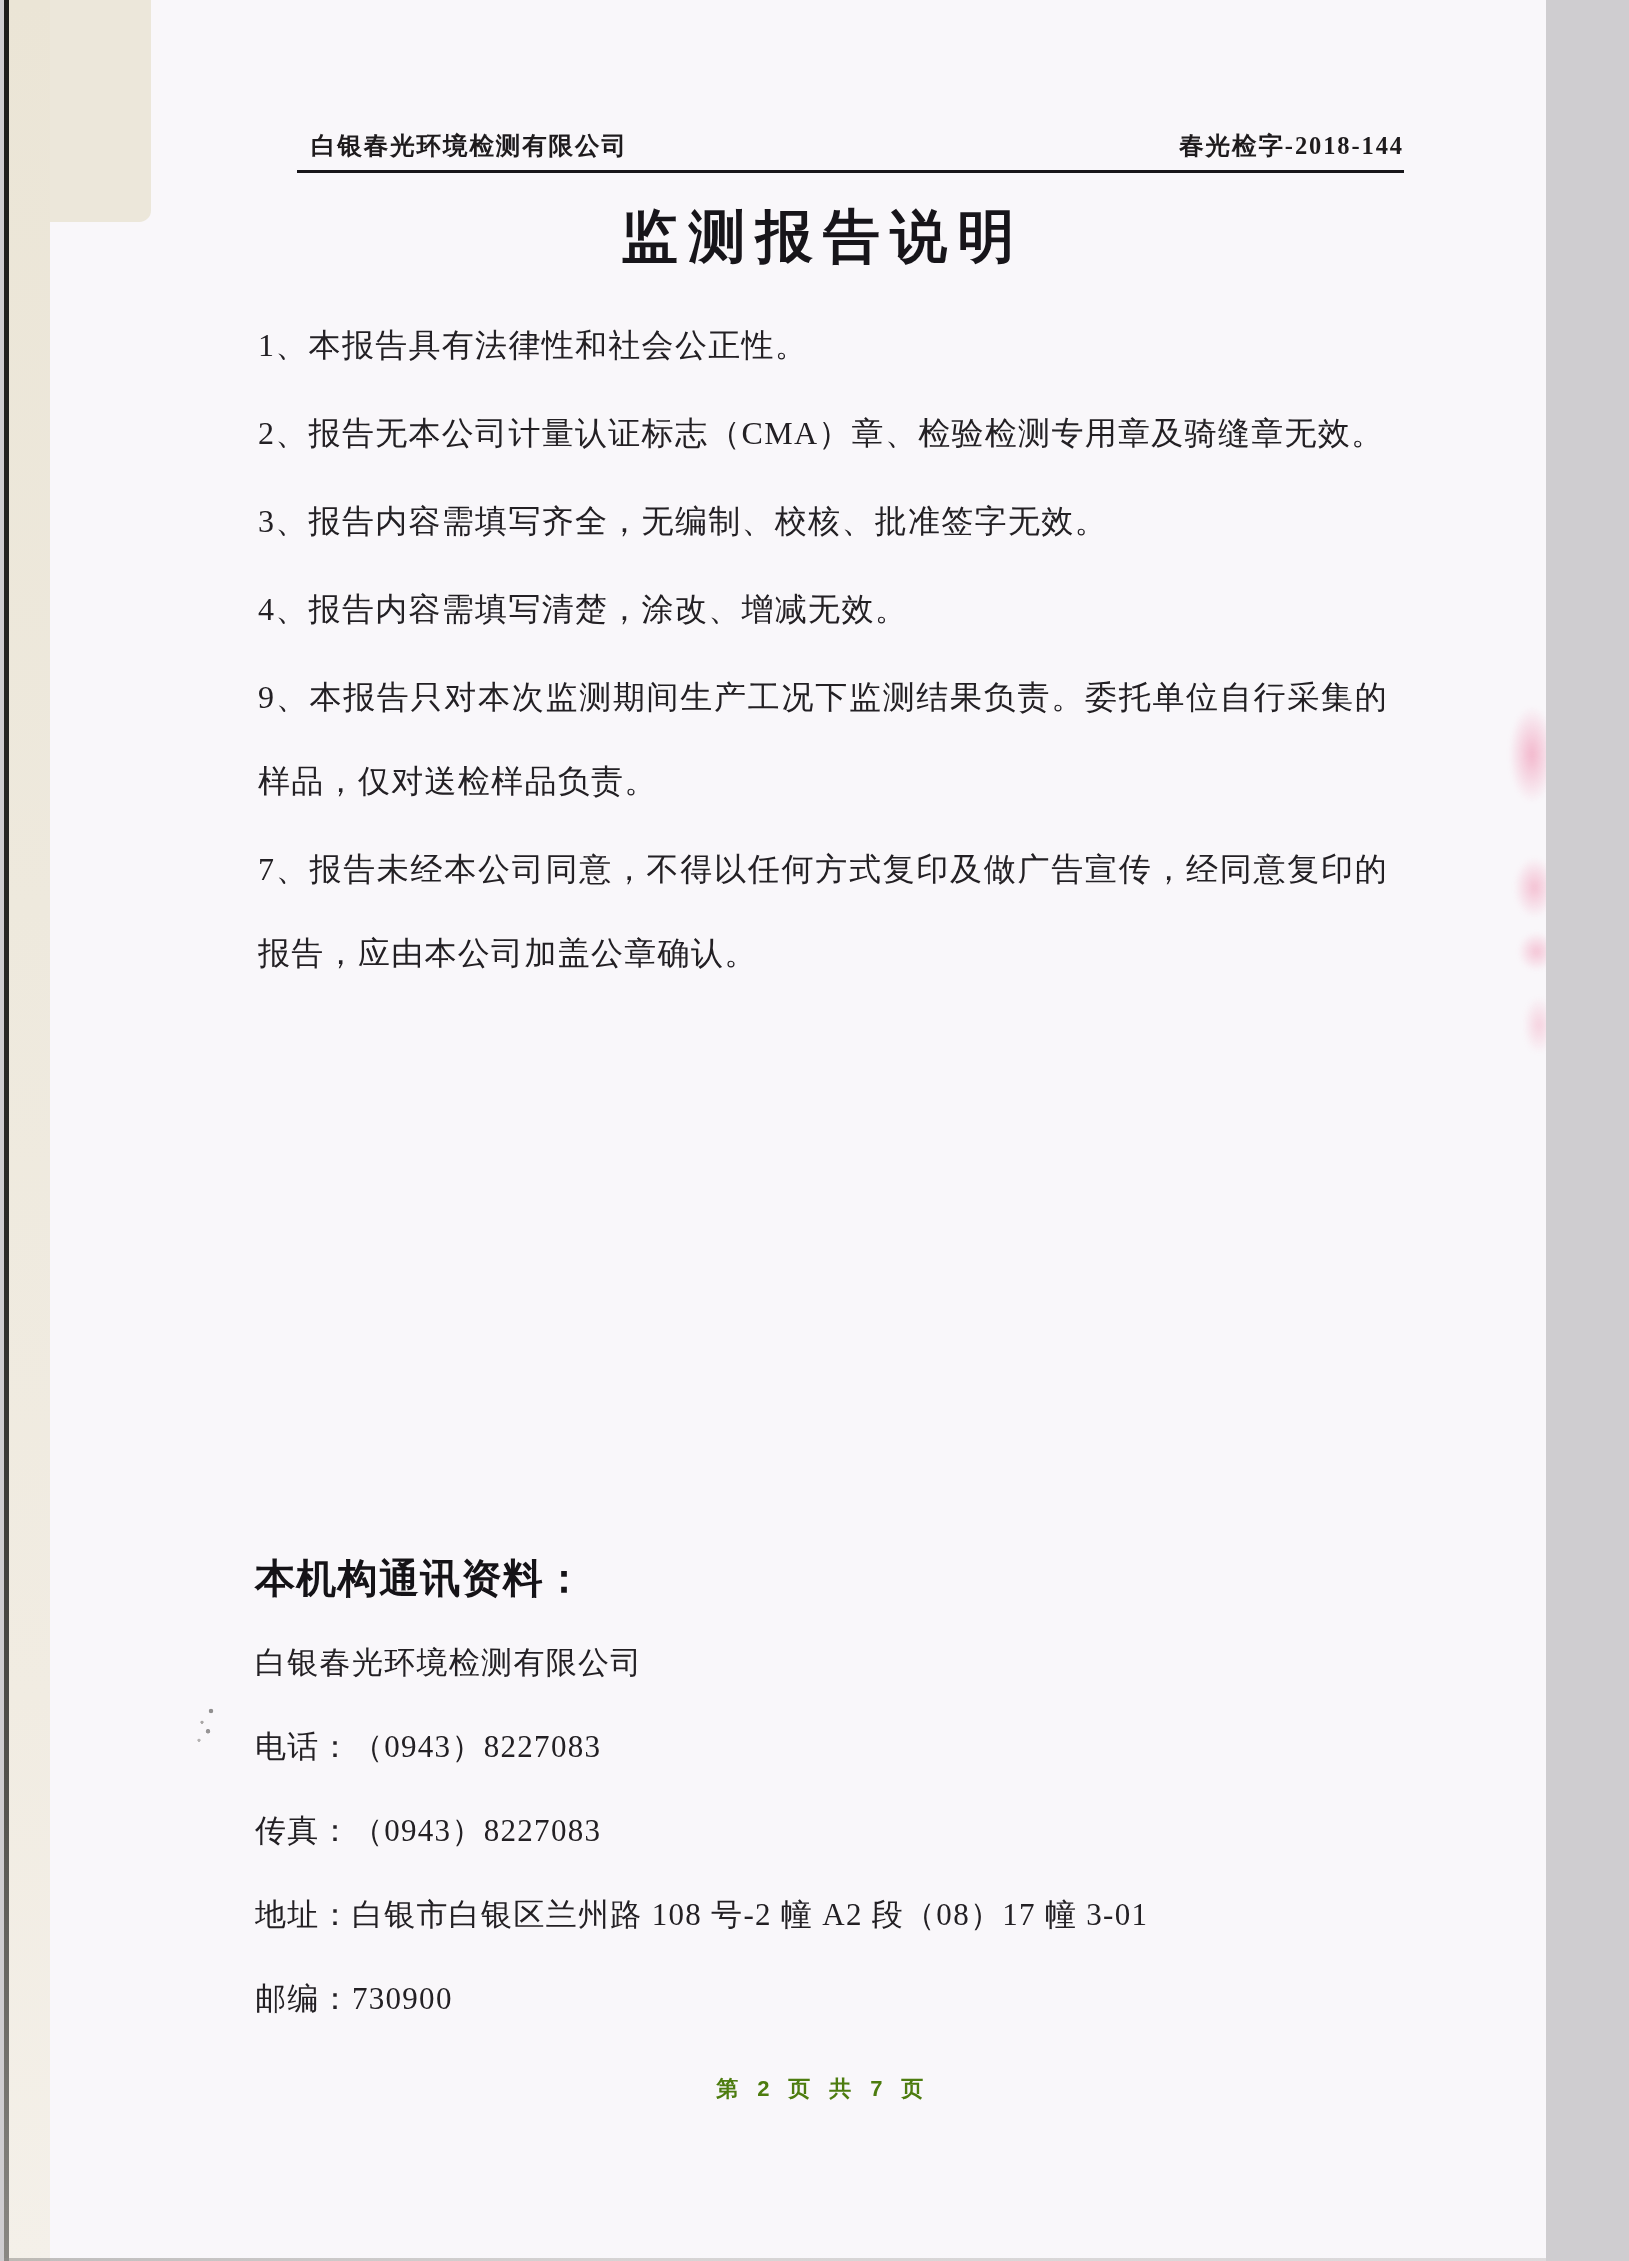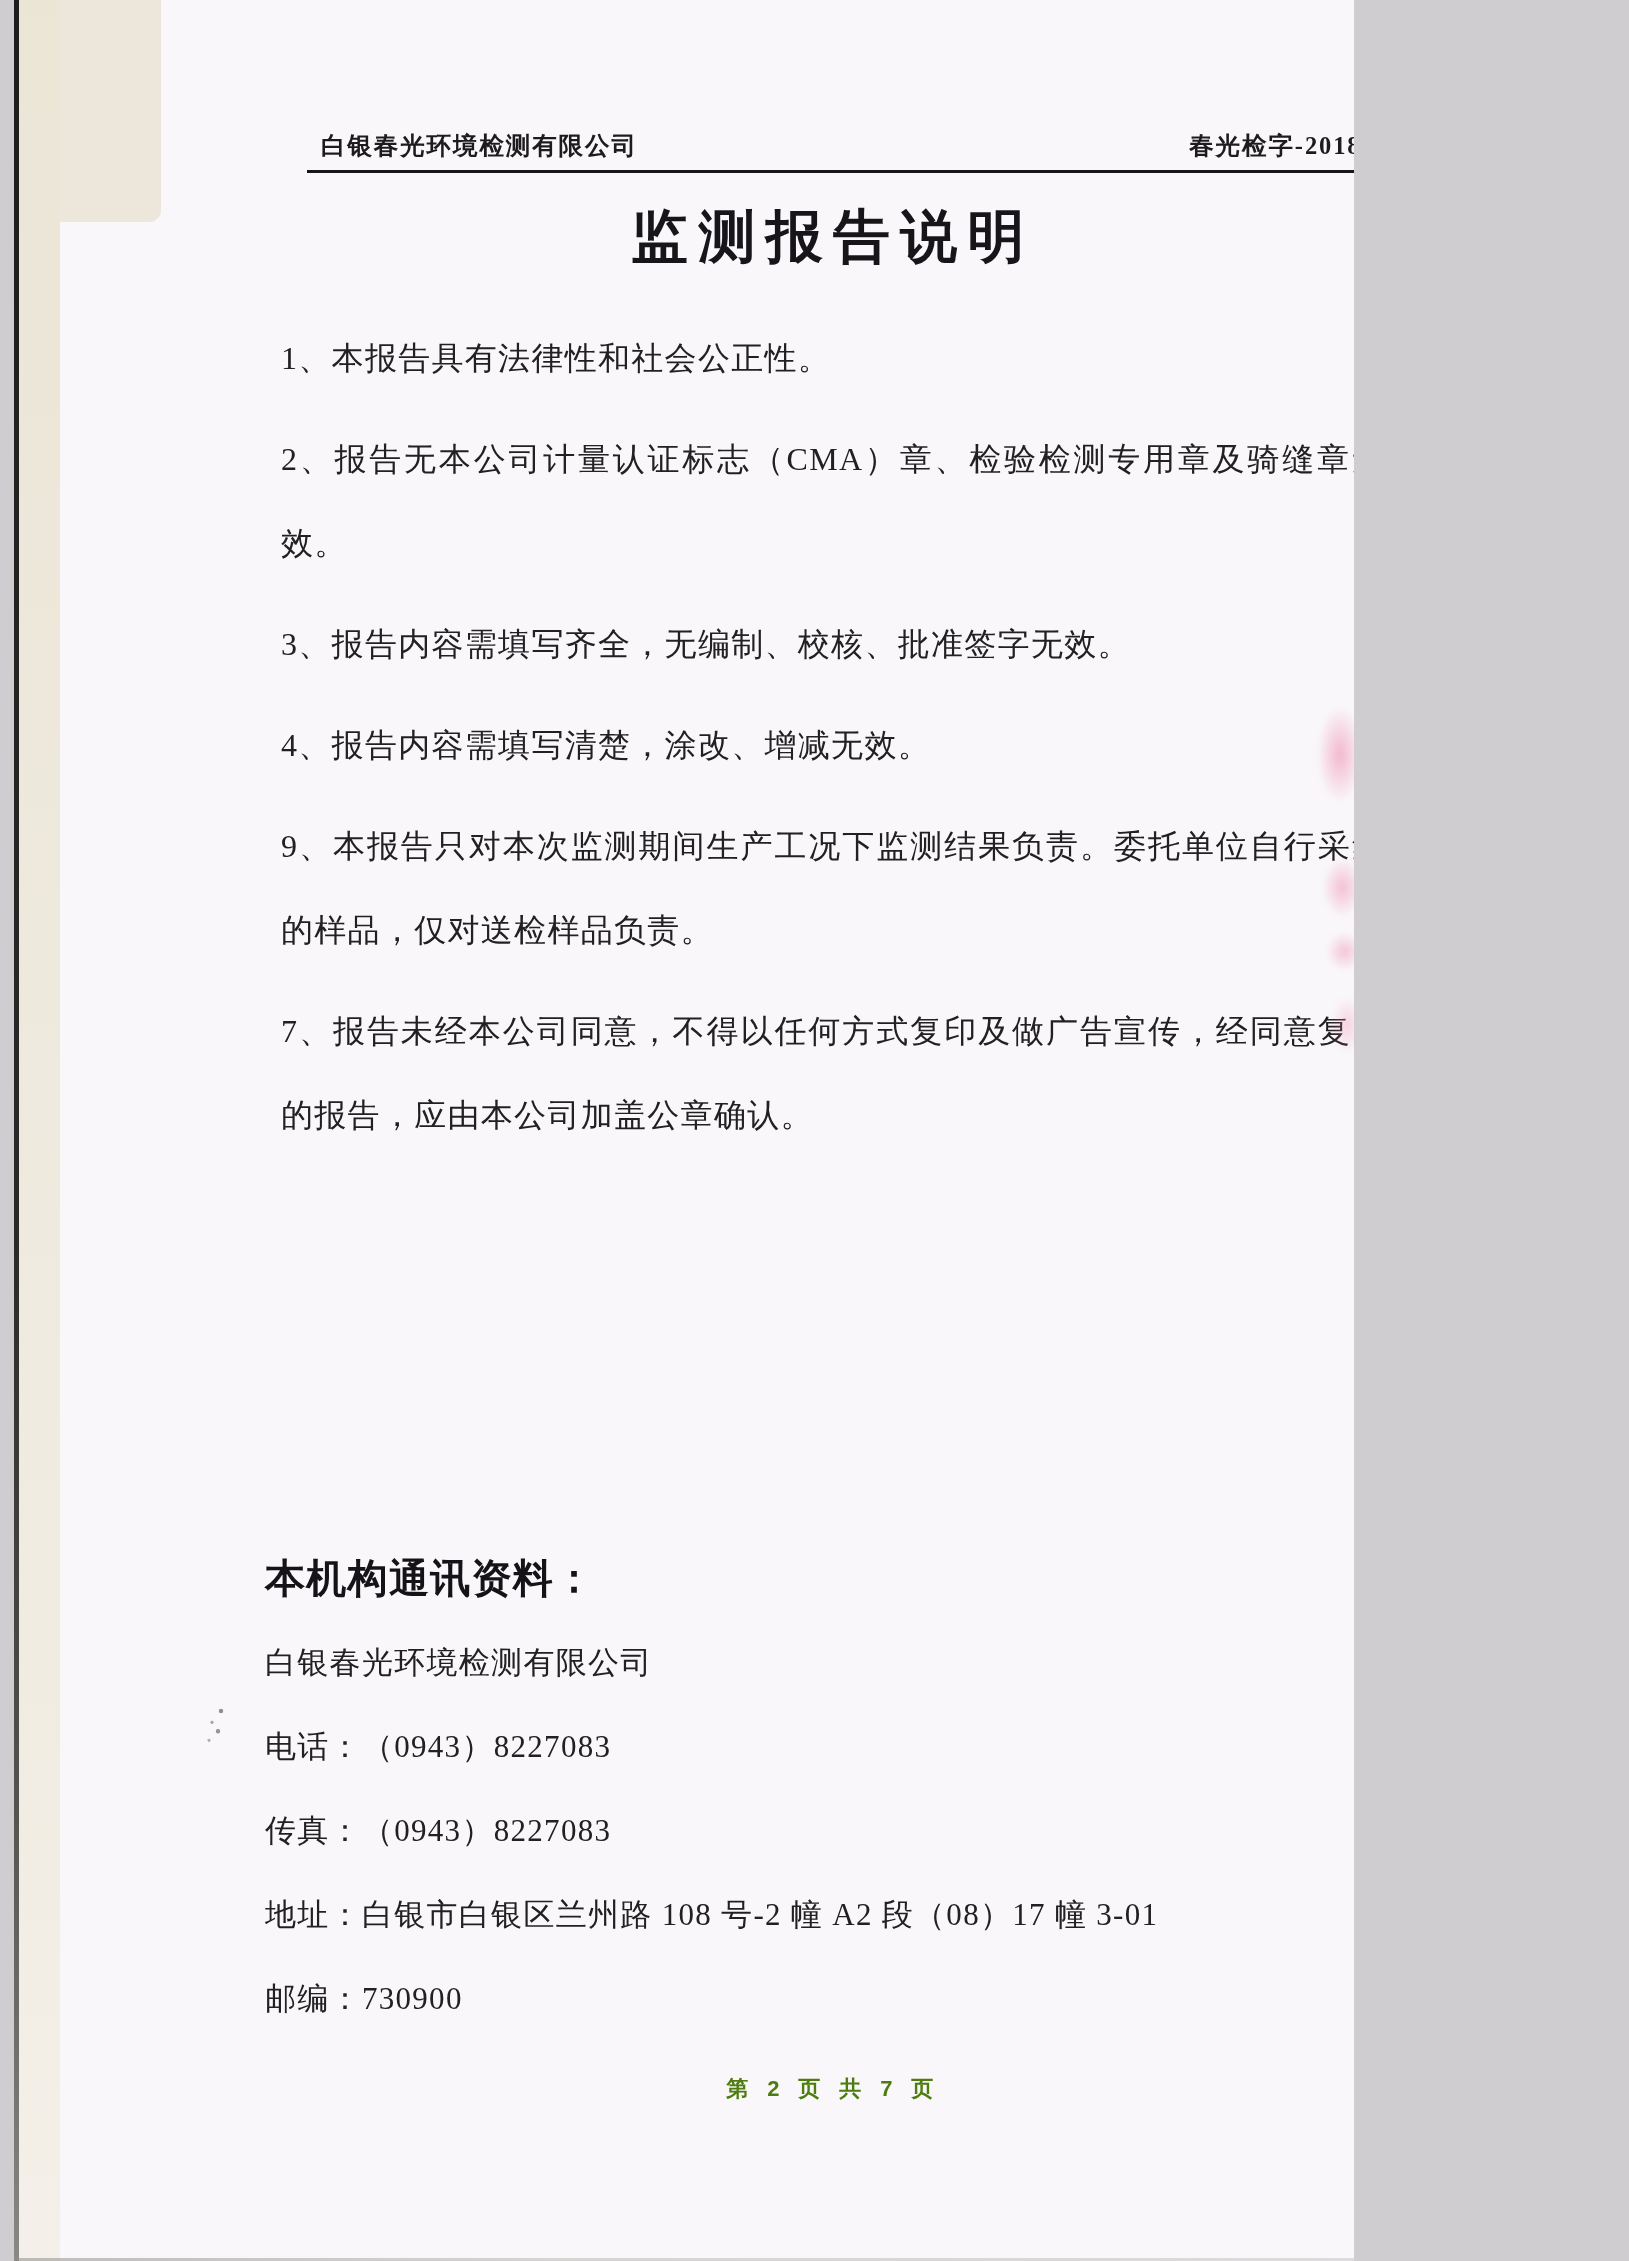--- a/index.html
+++ b/index.html
@@ -3,22 +3,22 @@
 <meta charset="utf-8">
 <style>
   html, body { margin: 0; padding: 0; }
   body {
     width: 1630px; height: 2261px;
     background: #cfcdd0;
     font-family: "Liberation Serif", "DejaVu Serif", serif;
     overflow: hidden;
   }
   .page {
-    position: absolute; left: 14px; top: 0;
-    width: 1340px; height: 2261px;
+    position: absolute; left: 4px; top: 0;
+    width: 1542px; height: 2261px;
     background: #f9f7fa;
     color: #242022;
     overflow: hidden;
   }
   
   .edge-cream {
     position: absolute; left: 0; top: 0; width: 46px; height: 100%;
     background: linear-gradient(180deg, #ebe5d6 0%, #eee9dd 40%, #f1ece2 75%, #f4f0e9 100%);
   }
   .edge-cream-top {
@@ -77,21 +77,21 @@
     position: absolute; left: 250px; top: 199px; width: 1138px;
     text-align: center;
     font-size: 57px; font-weight: 700; letter-spacing: 10.3px; color: #17151a;
   }
   
   .notes {
     position: absolute; left: 250px; top: 299px; width: 1138px;
     font-size: 32px; line-height: 84px; letter-spacing: 1.3px;
     text-align: justify; text-justify: inter-character; color: #232024;
   }
-  .notes p { margin: 17px; }
+  .notes p { margin: 4px; }
   
   .contact {
     position: absolute; left: 251px; top: 1537px; width: 1138px;
     font-size: 31px; line-height: 84px; letter-spacing: 1.3px; color: #232024;
   }
   .contact .heading {
     font-family: Liberation Serif, serif;
     font-weight: 700; font-size: 40px; color: #151317;
   }
   .contact div { white-space: nowrap; }

